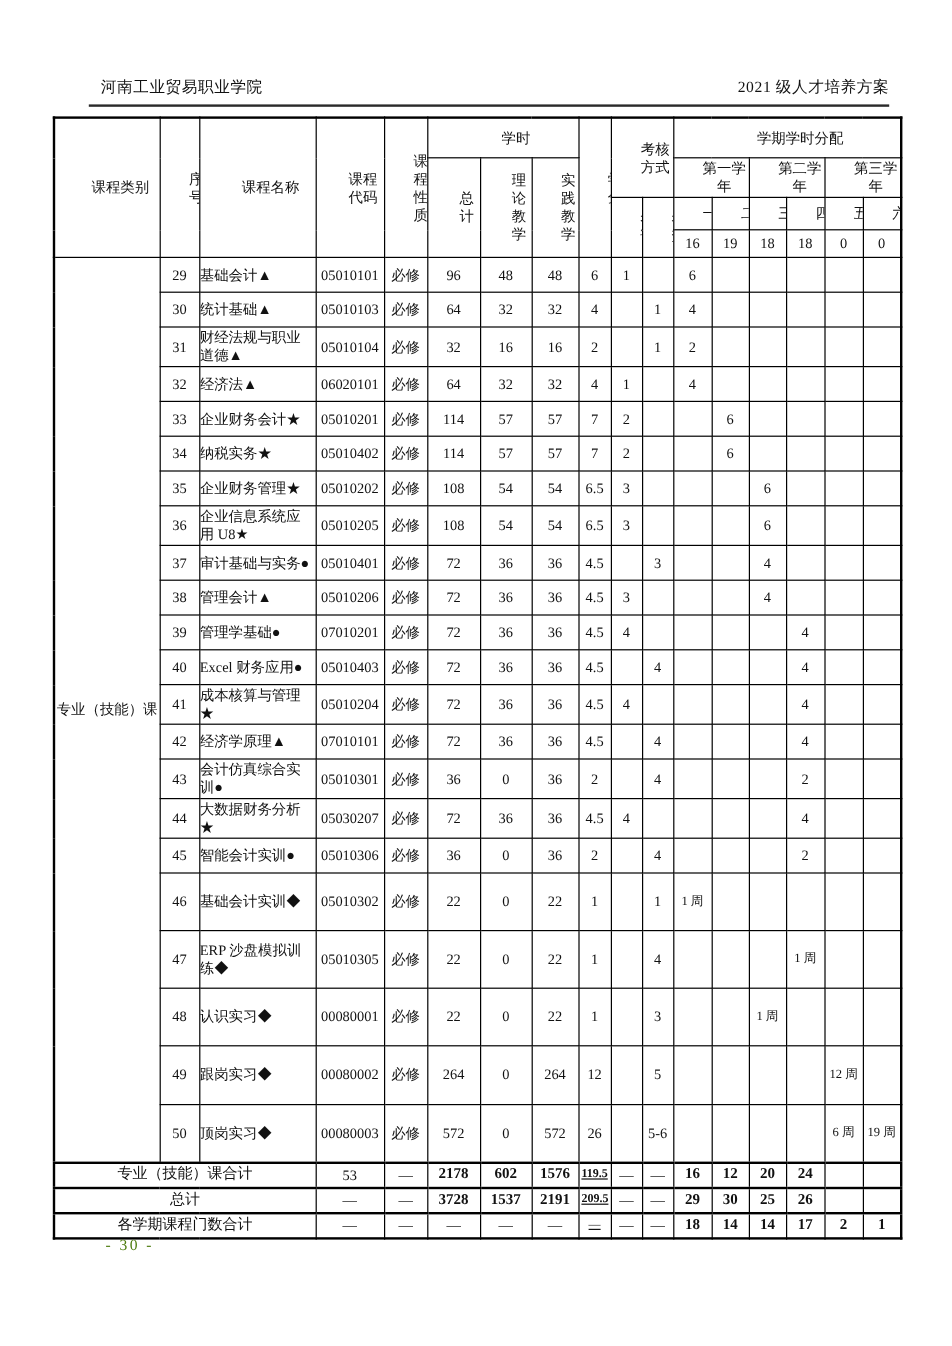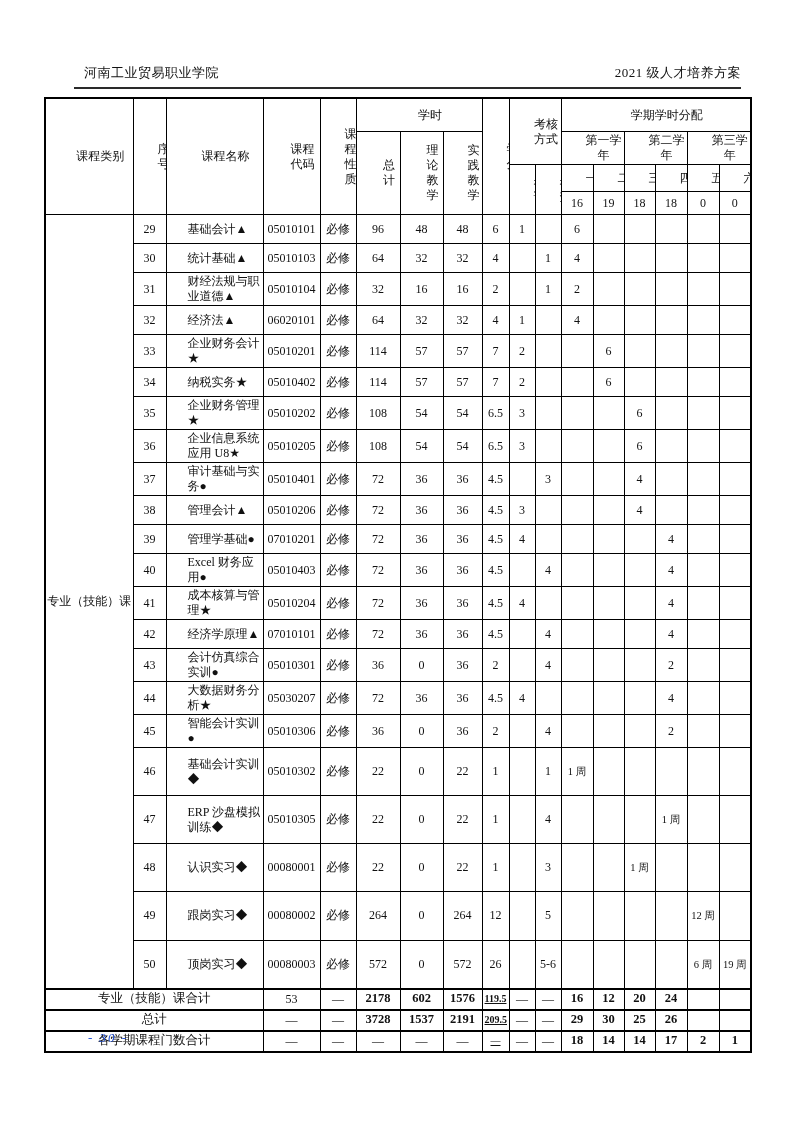--- a/index.html
+++ b/index.html
@@ -28,33 +28,33 @@
   .curriculum th,.curriculum td{
     border:1px solid #000;text-align:center;vertical-align:middle;
     font-size:12px;padding:1px 2px;line-height:1.25;overflow:hidden;
   }
   .curriculum th{font-weight:400;white-space:pre-line;padding-left:24px;}
   .curriculum tr.h1 th{height:30px;}
   .curriculum tr.h2 th{height:25px;}
   .curriculum tr.h3 th,.curriculum tr.h3 td{height:24px;}
   .curriculum tr.h4 td{height:20px;}
   .curriculum tbody tr{height:29px;}
-  .curriculum td.c-name{text-align:left;padding-left:21px;}
+  .curriculum td.c-name{text-align:left;padding-left:0;}
   .curriculum td.cat{white-space:nowrap;font-size:12px;padding:0;}
   .curriculum td.small{font-size:10.5px;letter-spacing:0;padding:17px 0;}
   .curriculum tr.sum{height:21px;}
   .curriculum tr.sum td{border-top-width:2px;}
   .curriculum tr.sum td.b{font-weight:700;font-size:12.5px;}
   .curriculum tr.sum td.c-credits{font-size:10px;text-decoration:underline;}
   .curriculum tr.sum td.sum-label{font-size:12.5px;}
 
   
   .page-number{
     position:absolute;left:88px;top:1030px;font-size:13px;
-    letter-spacing:2px;color:#1d4ed8;font-style:italic;
+    letter-spacing:2px;color:#4d7c0f;
   }
 </style>
 </head>
 <body>
 
 <div class="page">
 
   <div class="doc-header">
     <span class="left">河南工业贸易职业学院</span>
     <span class="right">2021 级人才培养方案</span>

